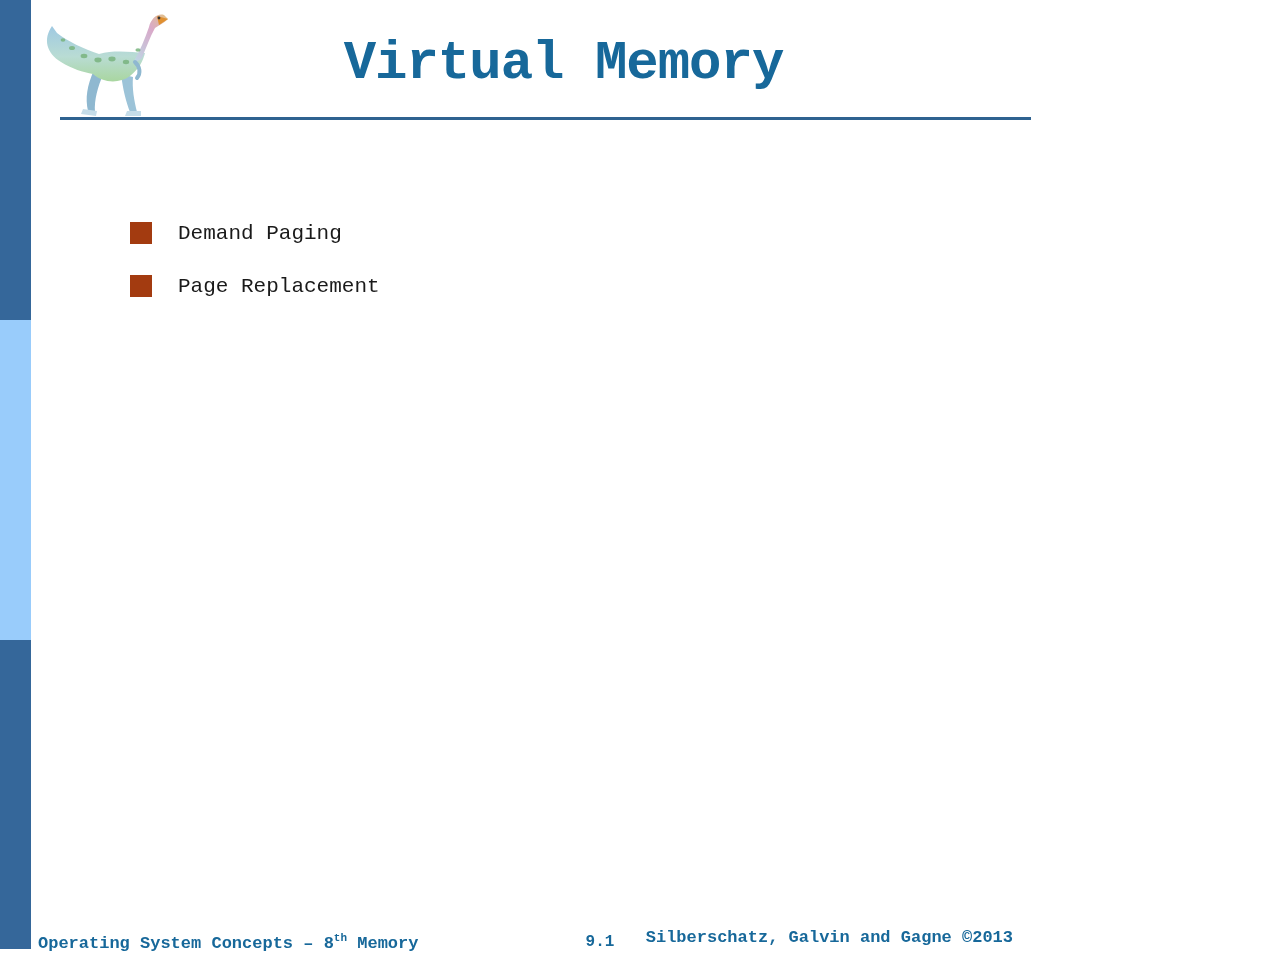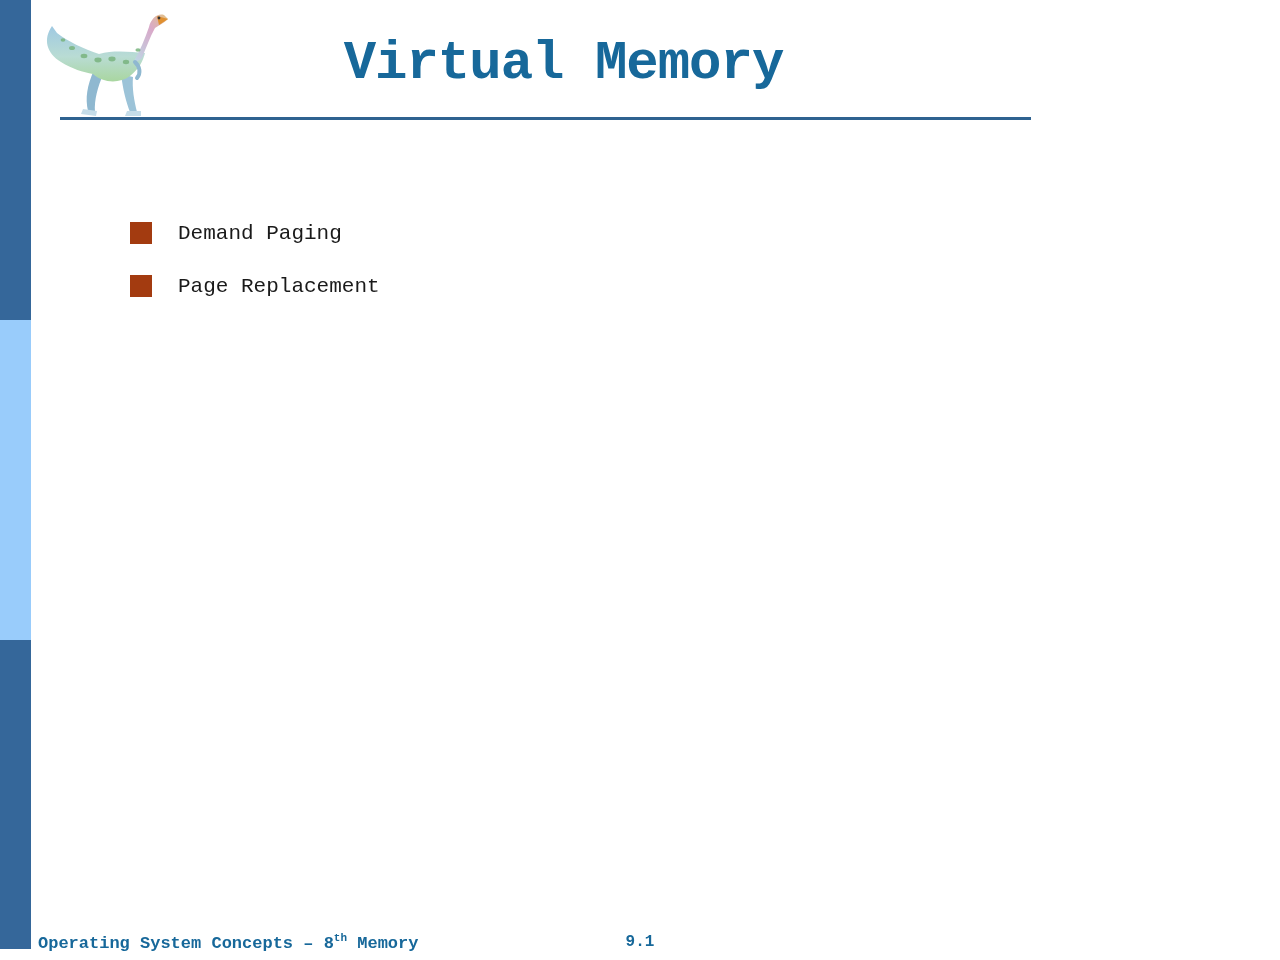--- a/index.html
+++ b/index.html
@@ -85,21 +85,21 @@
     position: absolute;
     left: 38px; top: 932px;
     font-size: 17px;
     font-weight: bold;
     color: var(--title-blue, #17689A);
     white-space: nowrap;
   }
   .footer-book sup { font-size: 11px; }
   .footer-page {
     position: absolute;
-    left: 610px; top: 933px;
+    left: 570px; top: 933px;
     width: 60px;
     text-align: center;
     font-size: 16px;
     font-weight: bold;
     color: var(--title-blue, #17689A);
   }
   .footer-authors {
     position: absolute;
     right: 18px; top: 928px;
     font-size: 17px;
@@ -214,14 +214,15 @@
       <path d="M124 26 C128 34 128 48 124 58"></path>
     </g>
 
     <circle cx="157" cy="52" r="1.6" fill="#4d4d26"></circle>
   </svg>
 
   <div class="footer-book">
     <span>Operating System Concepts – 8</span><sup>th</sup><span> Memory</span>
   </div>
   <div class="footer-page">9.1</div>
+  <div class="footer-authors">Silberschatz, Galvin and Gagne ©2013</div>
 
 </div>
 
 </body></html>

